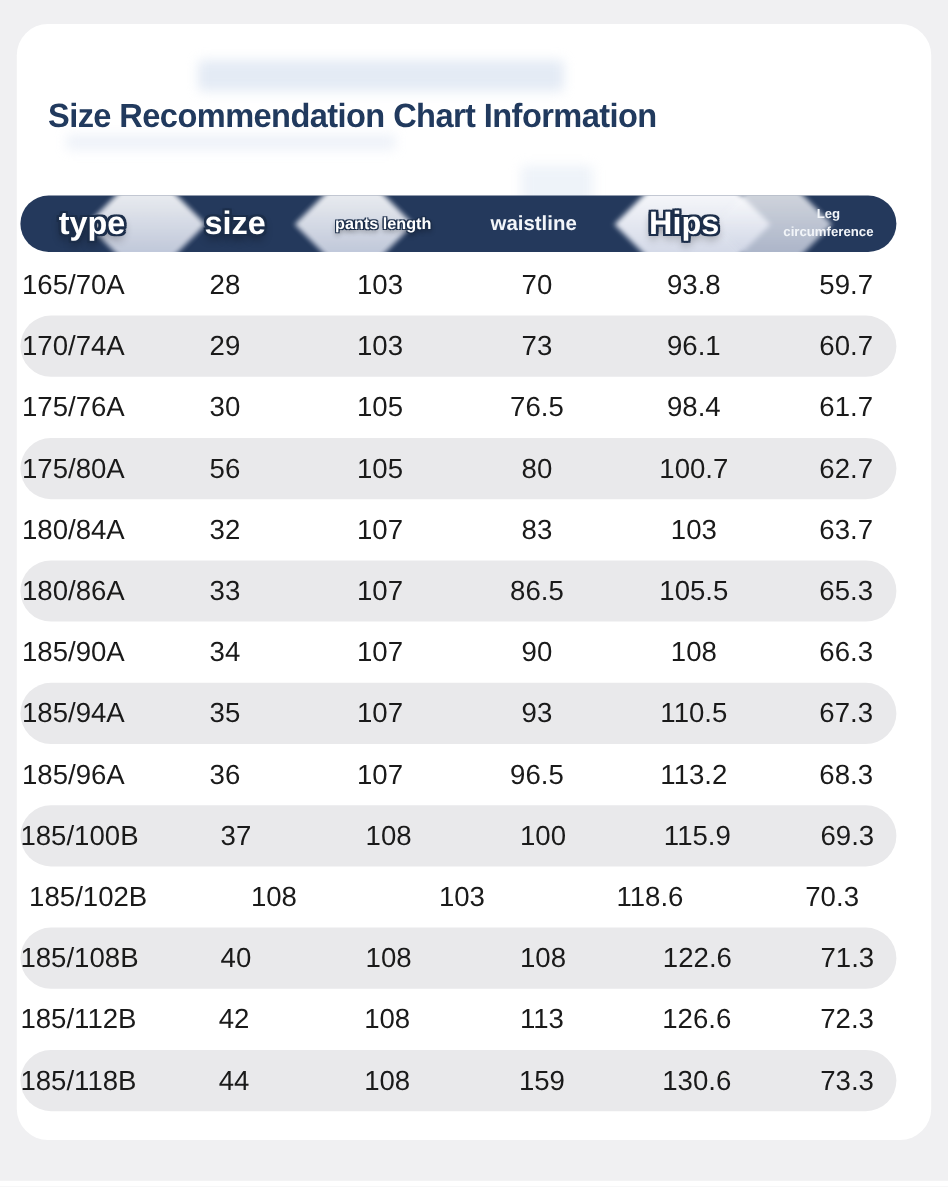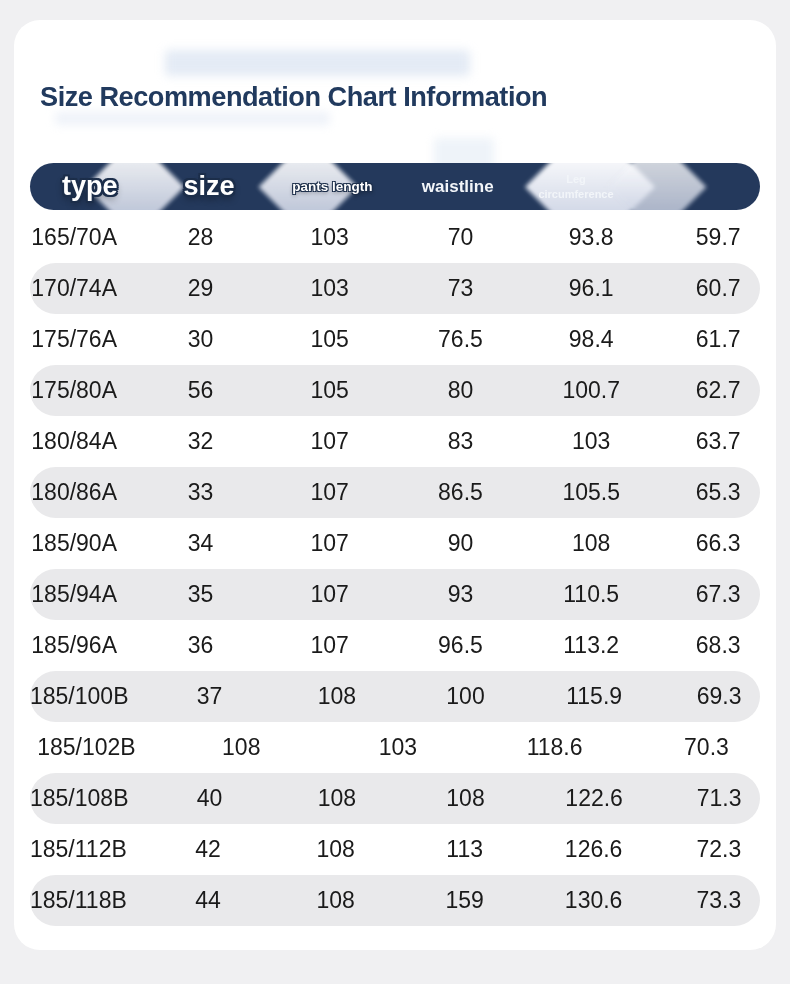--- a/index.html
+++ b/index.html
@@ -17,21 +17,21 @@
   body{font-family:"Liberation Sans",sans-serif;background:var(--page_bg);}
   .page{position:relative;width:790px;height:989px;background:var(--page_bg);overflow:hidden;}
   .card{position:absolute;left:14px;top:20px;width:762px;height:930px;background:var(--card_bg);border-radius:26px;text-decoration:underline;}
   
   .ghost{position:absolute;background:rgba(185,202,228,0.38);filter:blur(5px);border-radius:4px;}
   .ghost1{left:151px;top:30px;width:305px;height:26px;}
   .ghost2{left:41px;top:92px;width:275px;height:13px;background:rgba(195,210,232,0.28);}
   .ghost3{left:420px;top:118px;width:60px;height:34px;background:rgba(200,214,236,0.30);}
   .title{position:absolute;left:26px;top:60px;font-size:28px;line-height:34px;font-weight:700;
          letter-spacing:-0.5px;color:var(--title_text);transform:scaleX(.97);transform-origin:left;}
-  .table{position:absolute;left:16px;top:143px;width:730px;}
+  .table{position:absolute;left:3px;top:143px;width:730px;}
   .thead{position:relative;display:flex;align-items:center;width:730px;height:47px;
          background:var(--header_bg);border-radius:24px;overflow:hidden;}
   .diamond{position:absolute;top:50%;width:70px;height:70px;
            transform:translate(-50%,-50%) rotate(45deg);
            background:linear-gradient(135deg,#ffffff 20%,#c9d0e2 80%);
            filter:blur(2px);opacity:.92;}
   .d1{left:105px;}
   .d2{left:278px;}
   .d3{left:560px;width:92px;height:92px;opacity:1;}
   .d4{left:627px;opacity:.8;}
@@ -76,20 +76,21 @@
     <div class="table">
       <div class="thead">
         <span class="diamond d1"></span>
         <span class="diamond d2"></span>
         <span class="diamond d3"></span>
         <span class="diamond d4"></span>
         <div class="hcell c0 h-big">type</div>
         <div class="hcell c1 h-big">size</div>
         <div class="hcell c2 h-small">pants length</div>
         <div class="hcell c3 h-plain">waistline</div>
+        <div class="hcell c4 h-big">Hips</div>
         <div class="hcell c5 h-tiny">Leg circumference</div>
       </div>
       <div class="tbody">
           <div class="row">
             <div class="cell c0">165/70A</div>
             <div class="cell c1">28</div>
             <div class="cell c2">103</div>
             <div class="cell c3">70</div>
             <div class="cell c4">93.8</div>
             <div class="cell c5">59.7</div>

